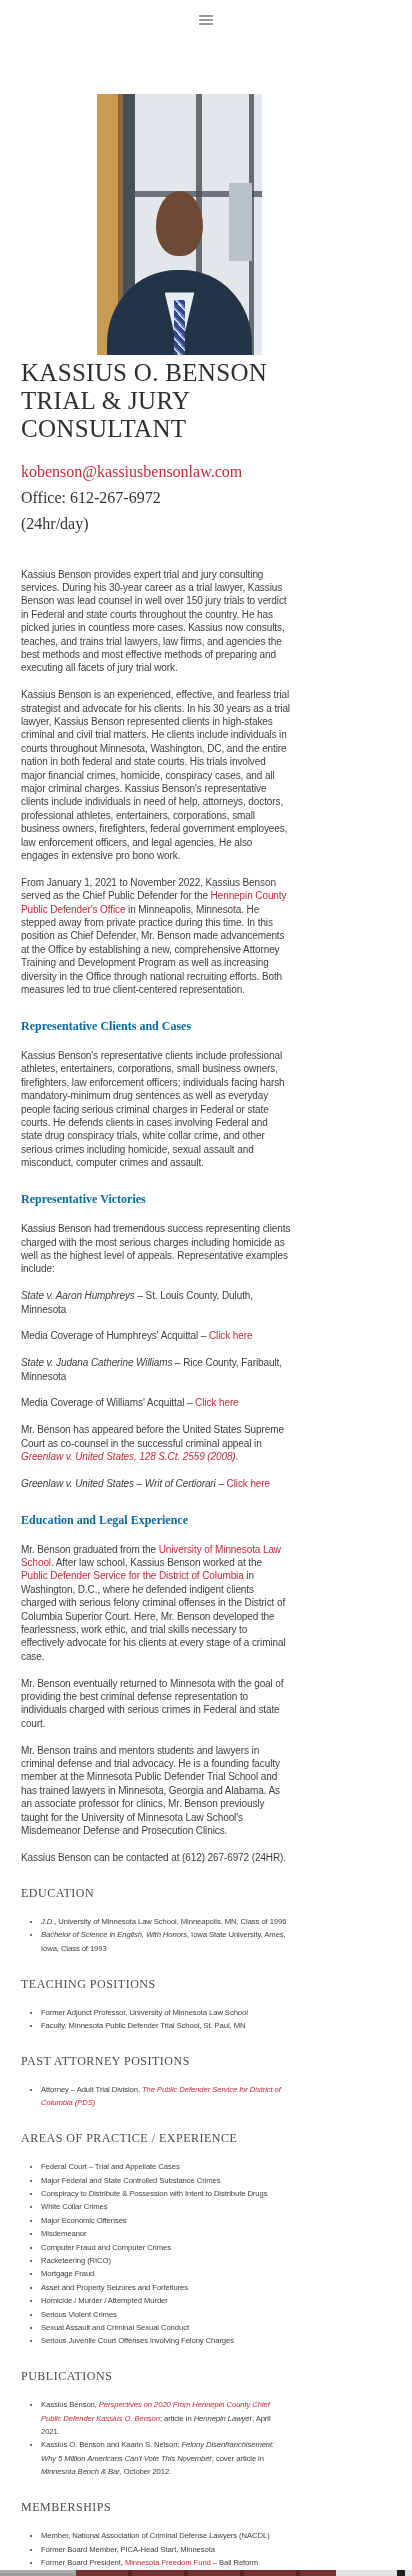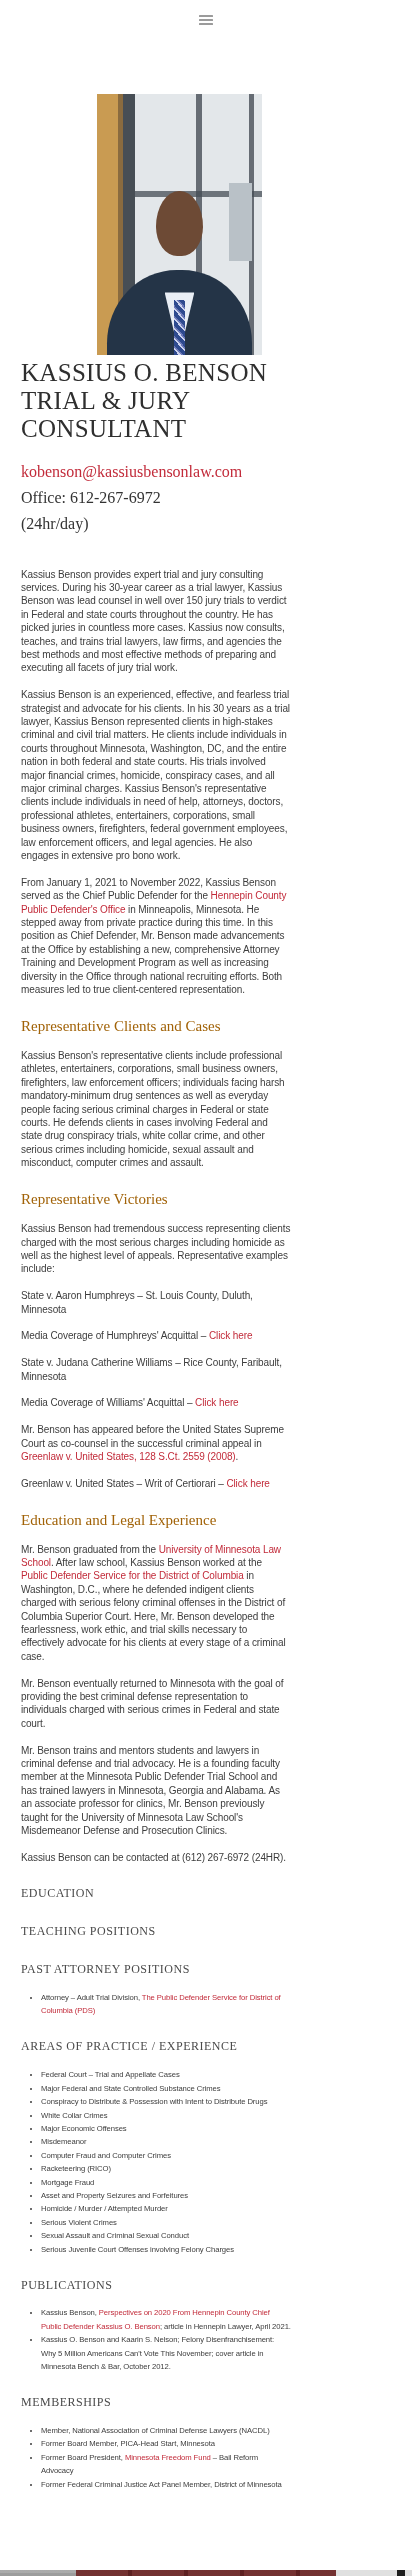--- a/index.html
+++ b/index.html
@@ -24,23 +24,23 @@
     background:repeating-linear-gradient(48deg,#2e4a8f 0 3.6px,#cdd3ee 3.6px 5.2px,#6c79b8 5.2px 6.7px);}
   
   .content{position:absolute;top:94px;left:21px;width:270px;}
   .spacer{height:265px;}
   h1{font-family:"Liberation Serif",serif;font-weight:400;color:#2f2f2f;
      font-size:25px;line-height:28px;margin:0 0 15.5px 0;letter-spacing:0.3px;}
   .contact{font-family:"Liberation Serif",serif;font-size:16px;line-height:26px;color:#333;margin:0 0 31px 0;}
   .contact .email{color:#c22b3a;text-decoration:none;display:inline-block;}
   .bt{font-size:10px;line-height:13.4px;letter-spacing:-0.1px;margin:0 0 13.4px 0;color:#3d3d3d;}
   .lnk{color:#c22b3a;text-decoration:none;cursor:pointer;}
-  .itl{}
-  h2{font-family:"Liberation Serif",serif;font-weight:400;color:#a16207;
-     font-size:15px;line-height:18.5px;margin:20.6px 0 13.4px 0;}
+  .itl{font-style:italic;}
+  h2{font-family:"Liberation Serif",serif;font-weight:700;color:#0369a1;
+     font-size:12px;line-height:18.5px;margin:20.6px 0 13.4px 0;}
   h3.caps{font-family:"Liberation Serif",serif;font-weight:400;color:#4a4a4a;
      font-size:12px;line-height:17.5px;margin:20.6px 0 12.4px 0;letter-spacing:0.5px;}
   ul{margin:0 0 13.4px 0;padding-left:20px;}
   li{font-size:7.7px;line-height:13.4px;letter-spacing:-0.1px;margin:0;color:#3d3d3d;}
   
   .case-section{position:absolute;top:2570px;left:0;width:412px;height:642px;background:#8f8f8f;overflow:hidden;}
   .bg-left{position:absolute;left:0;top:0;width:77px;height:100%;
     background:
       repeating-linear-gradient(180deg,rgba(255,255,255,.15) 0 3.1px,rgba(0,0,0,0) 3.1px 20.6px),
       repeating-linear-gradient(180deg,#9d9d9d 0 20.6px,#868686 20.6px 23px),
@@ -122,22 +122,30 @@
 
     <h2>Education and Legal Experience</h2>
     <p class="bt">
       <span>Mr. Benson graduated from the </span><a class="lnk">University of Minnesota Law School</a><span>.  After law school, Kassius Benson worked at the </span><a class="lnk">Public Defender Service for the District of Columbia</a><span> in Washington, D.C., where he defended indigent clients charged with serious felony criminal offenses in the District of Columbia Superior Court. Here, Mr. Benson developed the fearlessness, work ethic, and trial skills necessary to effectively advocate for his clients at every stage of a criminal case.</span>
     </p>
     <p class="bt">Mr. Benson eventually returned to Minnesota with the goal of providing the best criminal defense representation to individuals charged with serious crimes in Federal and state court.</p>
     <p class="bt">Mr. Benson trains and mentors students and lawyers in criminal defense and trial advocacy. He is a founding faculty member at the Minnesota Public Defender Trial School and has trained lawyers in Minnesota, Georgia and Alabama.  As an associate professor for clinics, Mr. Benson previously taught for the University of Minnesota Law School's Misdemeanor Defense and Prosecution Clinics.</p>
     <p class="bt">Kassius Benson can be contacted at (612) 267-6972 (24HR).</p>
 
     <h3 class="caps">EDUCATION</h3>
+    <ul>
+      <li><span class="itl">J.D.</span><span>, University of Minnesota Law School, Minneapolis, MN, Class of 1996</span></li>
+      <li><span class="itl">Bachelor of Science in English, With Honors</span><span>, Iowa State University, Ames, Iowa, Class of 1993</span></li>
+    </ul>
 
     <h3 class="caps">TEACHING POSITIONS</h3>
+    <ul>
+      <li>Former Adjunct Professor, University of Minnesota Law School</li>
+      <li>Faculty, Minnesota Public Defender Trial School, St. Paul, MN</li>
+    </ul>
 
     <h3 class="caps">PAST ATTORNEY POSITIONS</h3>
     <ul>
       <li><span>Attorney – Adult Trial Division, </span><a class="lnk itl">The Public Defender Service for District of Columbia (PDS)</a></li>
     </ul>
 
     <h3 class="caps">AREAS OF PRACTICE / EXPERIENCE</h3>
     <ul>
       <li>Federal Court – Trial and Appellate Cases</li>
       <li>Major Federal and State Controlled Substance Crimes</li>

